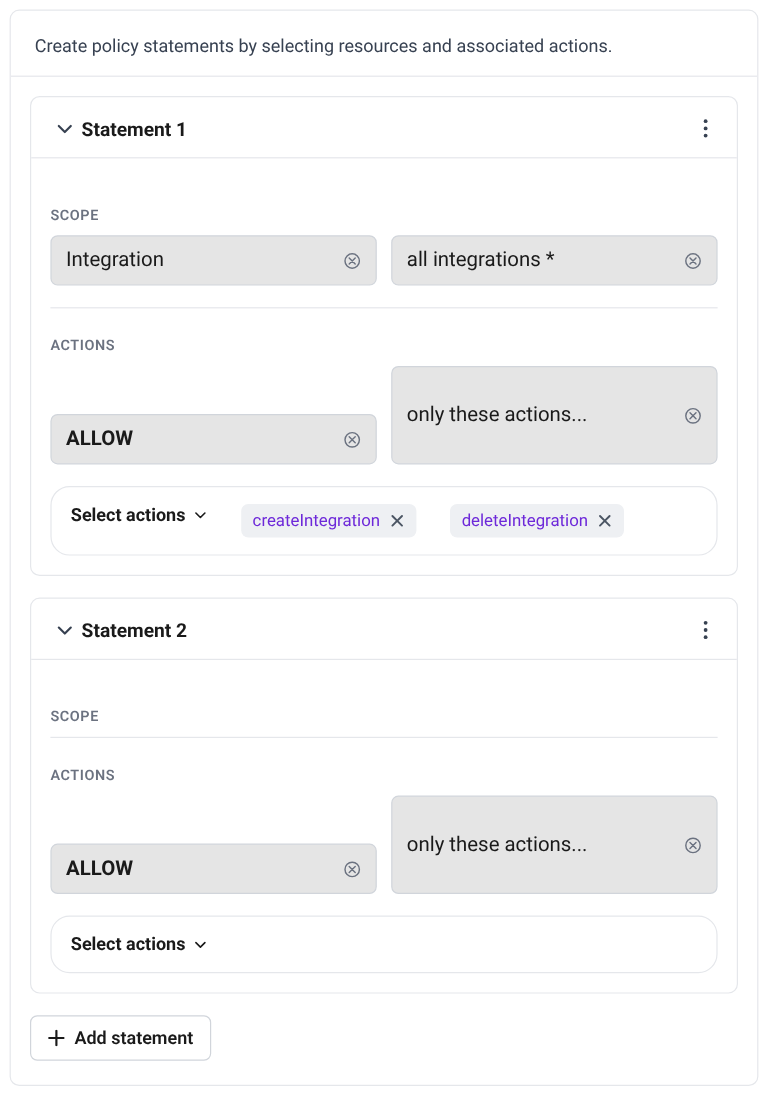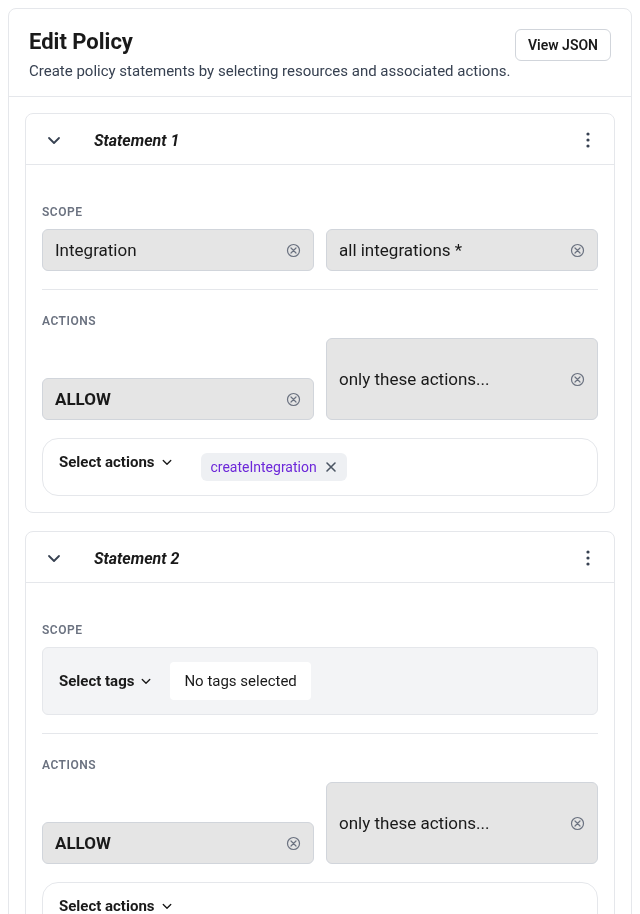--- a/index.html
+++ b/index.html
@@ -57,22 +57,21 @@
     .statement-header {
       display: flex;
       align-items: center;
       justify-content: space-between;
       padding: 14px 16px 12px 16px;
       border-bottom: 1px solid #e5e7eb;
     }
     .statement-title-wrap {
       display: flex;
       align-items: center;
-      gap: 28px;
-      font-style: italic;
+      gap: 2px;
     }
     .statement-title {
       font-size: 16px;
       font-weight: 700;
     }
     .chevron-btn {
       background: none;
       border: none;
       cursor: pointer;
       padding: 4px;
@@ -199,26 +198,20 @@
       color: #1a1a1a;
     }
     svg { display: block; }
   </style>
 </head>
 <body>
 
 <div class="panel">
 
   <div class="panel-header">
-    <div class="panel-title-row">
-      <div>
-        <h1 class="panel-title">Edit Policy</h1>
-      </div>
-      <button class="btn-outline">View JSON</button>
-    </div>
     <p class="panel-subtitle">Create policy statements by selecting resources and associated actions.</p>
   </div>
 
   <div class="panel-body">
 
     
     <div class="statement-card">
       <div class="statement-header">
         <div class="statement-title-wrap">
           <button class="chevron-btn">
@@ -300,20 +293,30 @@
           <span class="chip">
             <span>createIntegration</span>
             <span class="chip-x">
               <span>
                 <svg width="12" height="12" viewBox="0 0 12 12">
                     <path d="M2 2l8 8M10 2l-8 8" stroke="currentColor" stroke-width="1.6" stroke-linecap="round"></path>
                   </svg>
               </span>
             </span>
           </span>
+          <span class="chip">
+            <span>deleteIntegration</span>
+            <span class="chip-x">
+              <span>
+                <svg width="12" height="12" viewBox="0 0 12 12">
+                    <path d="M2 2l8 8M10 2l-8 8" stroke="currentColor" stroke-width="1.6" stroke-linecap="round"></path>
+                  </svg>
+              </span>
+            </span>
+          </span>
         </div>
 
       </div>
     </div>
 
     
     <div class="statement-card">
       <div class="statement-header">
         <div class="statement-title-wrap">
           <button class="chevron-btn">
@@ -332,31 +335,20 @@
                 <circle cx="2" cy="8" r="1.6"></circle>
                 <circle cx="2" cy="14" r="1.6"></circle>
               </svg>
           </span>
         </button>
       </div>
       <div class="statement-body">
 
         <div class="section-label">SCOPE</div>
 
-        <div class="tags-box">
-          <span class="select-actions-label">
-            <span>Select tags</span>
-            <span>
-              <svg width="12" height="12" viewBox="0 0 16 16" fill="none">
-                  <path d="M3 6l5 5 5-5" stroke="currentColor" stroke-width="1.8" stroke-linecap="round" stroke-linejoin="round"></path>
-                </svg>
-            </span>
-          </span>
-          <span class="tags-empty">No tags selected</span>
-        </div>
 
         <div class="divider"></div>
 
         <div class="section-label">ACTIONS</div>
         <div class="field-row">
           <div class="select-field bold">
             <span>ALLOW</span>
             <span class="clear-icon">
               <svg width="15" height="15" viewBox="0 0 15 15" fill="none">
                   <circle cx="7.5" cy="7.5" r="6" stroke="currentColor" stroke-width="1.2"></circle>

